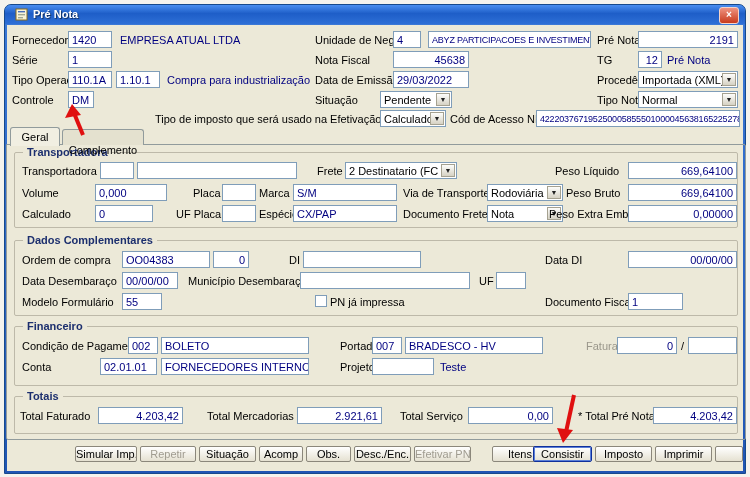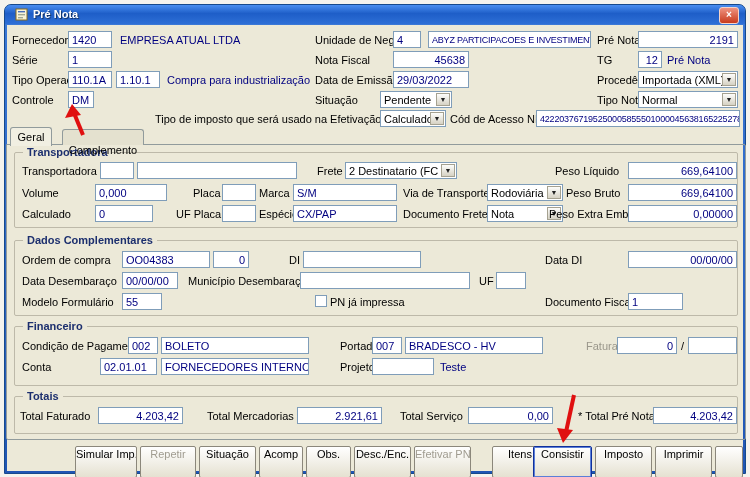--- a/index.html
+++ b/index.html
@@ -27,21 +27,21 @@
   .dd{position:absolute;top:1px;right:1px;bottom:1px;width:14px;background:linear-gradient(#fdfdfb,#d6d2c4);
       border:1px solid #a5a190;box-sizing:border-box;font-size:7px;line-height:12px;text-align:center;color:#222;}
   .grp{position:absolute;border:1px solid #bdb9a9;border-radius:2px;z-index:1;}
   .legend{position:absolute;top:-8px;left:8px;background:#ece9d8;padding:0 4px;font-size:11px;font-weight:bold;
           color:#1c2f6e;line-height:14px;z-index:2;white-space:nowrap;}
   .tab{position:absolute;box-sizing:border-box;height:16px;top:129px;background:#e4e1cf;border:1px solid #919b9c;
        border-bottom:none;border-radius:3px 3px 0 0;font-size:11px;text-align:center;padding-top:14px;z-index:3;cursor:pointer;}
   .tab.active{top:127px;height:19px;background:#f1efe2;padding-top:3px;}
   .panel{position:absolute;left:6px;top:144px;width:738px;height:294px;border:1px solid #919b9c;
          border-radius:0 2px 2px 2px;z-index:1;}
-  .btn{position:absolute;box-sizing:border-box;height:32px;top:446px;background:linear-gradient(#ffffff,#e5e1d1);
+  .btn{position:absolute;box-sizing:border-box;height:16px;top:446px;background:linear-gradient(#ffffff,#e5e1d1);
        border:1px solid #8b877b;border-radius:2px;font-size:11px;text-align:center;line-height:15px;color:#000;
        cursor:pointer;z-index:2;white-space:nowrap;overflow:hidden;}
   .btn.disabled{color:#a09c90;}
   .btn.focused{border:1px solid #10309c;box-shadow:inset 0 0 0 1px #5b7fd8;}
   .chk{position:absolute;width:12px;height:12px;background:#fff;border:1px solid #7f9db9;box-sizing:border-box;z-index:2;}
   .arrow{position:absolute;z-index:6;}
 </style>
 </head>
 <body>
 
@@ -105,21 +105,21 @@
   </div>
 
   <span class="lbl" style="left:155px;top:112px;width:222px;text-align:right">Tipo de imposto que será usado na Efetivação</span>
   <div class="combo" style="left:380px;top:110px;width:66px">
     <span>Calculado</span>
     <span class="dd">▼</span>
   </div>
   <span class="lbl" style="left:450px;top:112px">Cód de Acesso NFe</span>
   <div class="field small" style="left:536px;top:110px;width:204px">4222037671952500058555010000456381652252784</div>
 
-  <div class="tab active" style="left:10px;width:42px">Geral</div>
+  <div class="tab active" style="left:10px;width:50px">Geral</div>
   <div class="tab" style="left:62px;width:82px">Complemento</div>
   <div class="panel"></div>
 
   <div class="grp" style="left:14px;top:152px;width:722px;height:74px">
     <span class="legend">Transportadora</span>
   </div>
   <span class="lbl" style="left:22px;top:164px">Transportadora</span>
   <div class="field" style="left:100px;top:162px;width:34px"></div>
   <div class="field" style="left:137px;top:162px;width:160px"></div>
   <span class="lbl" style="left:317px;top:164px">Frete</span>

